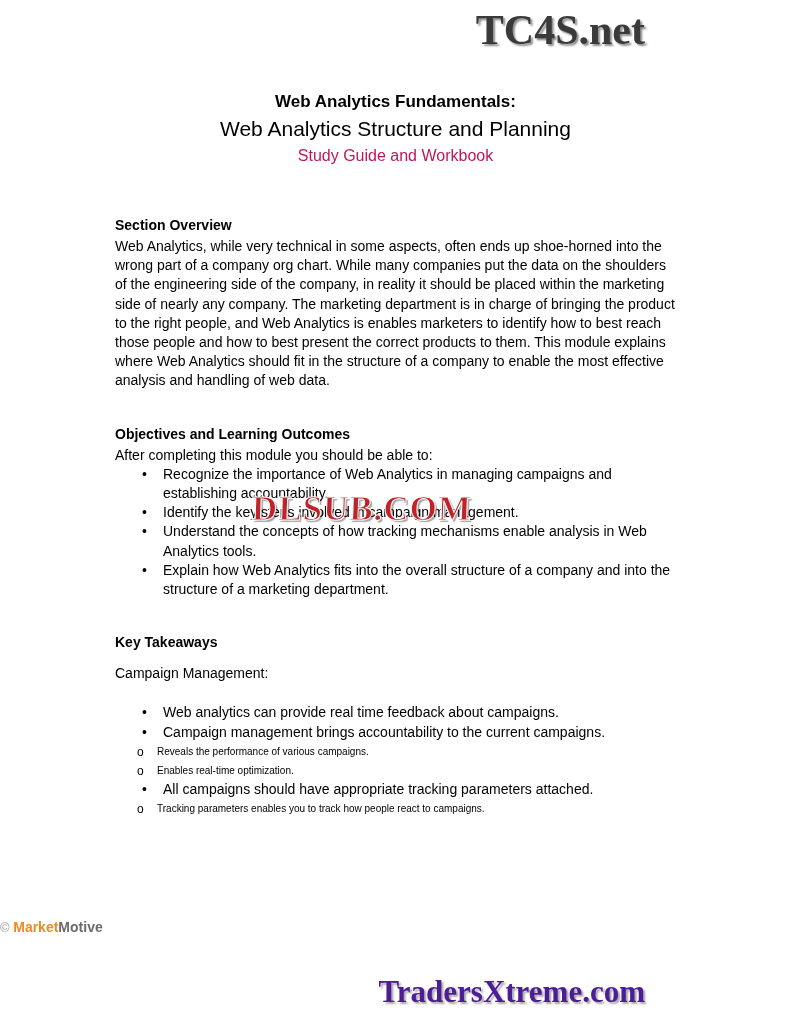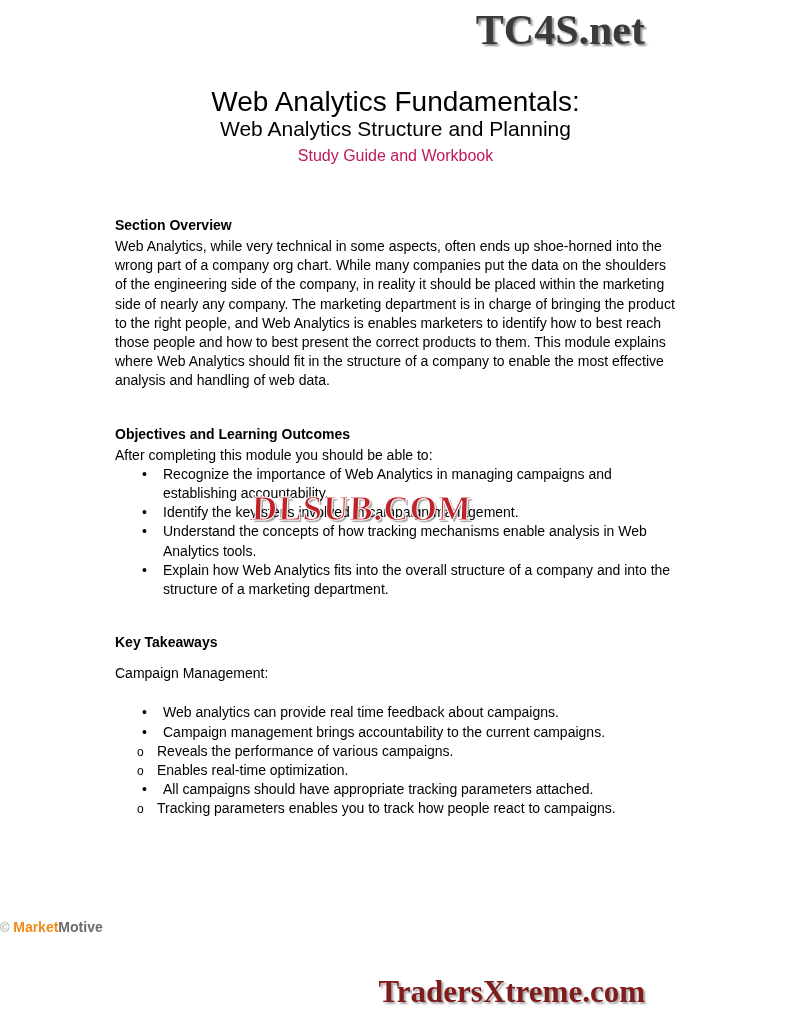--- a/index.html
+++ b/index.html
@@ -41,21 +41,21 @@
   }
 
   
   .wm-bottom {
     position: absolute;
     bottom: 14px;
     right: 14px;
     font-family: "Liberation Serif", serif;
     font-weight: bold;
     font-size: 31px;
-    color: #7f1d1d;
+    color: #4c1d95;
     text-shadow: 2px 2px 2px rgba(0,0,0,0.35);
     white-space: nowrap;
   }
 
   
   .wm-mid {
     position: absolute;
     left: 246px;
     top: 487px;
     font-family: "Liberation Serif", serif;
@@ -74,23 +74,24 @@
   }
 
   .title-block {
     position: absolute;
     left: 0;
     top: 88px;
     width: 791px;
     text-align: center;
   }
   .title-line1 {
-    font-size: 28px;
+    font-size: 17px;
     line-height: 27px;
     color: #000;
+    font-weight: bold;
   }
   .title-line2 {
     font-size: 21px;
     line-height: 27px;
     color: #000;
   }
   .subtitle {
     font-size: 16px;
     line-height: 24px;
     margin-top: 2px;
@@ -140,21 +141,21 @@
     left: -21px;
     top: 0;
     font-size: 14px;
   }
   ul.sub {
     margin: 0;
     padding: 0 0 0 42px;
     list-style: none;
   }
   ul.sub > li {
-    font-size: 14px;
+    font-size: 10px;
     line-height: 19.2px;
     position: relative;
   }
   ul.sub > li::before {
     content: "o";
     position: absolute;
     left: -20px;
     top: 0;
     font-size: 12px;
     line-height: 20px;

